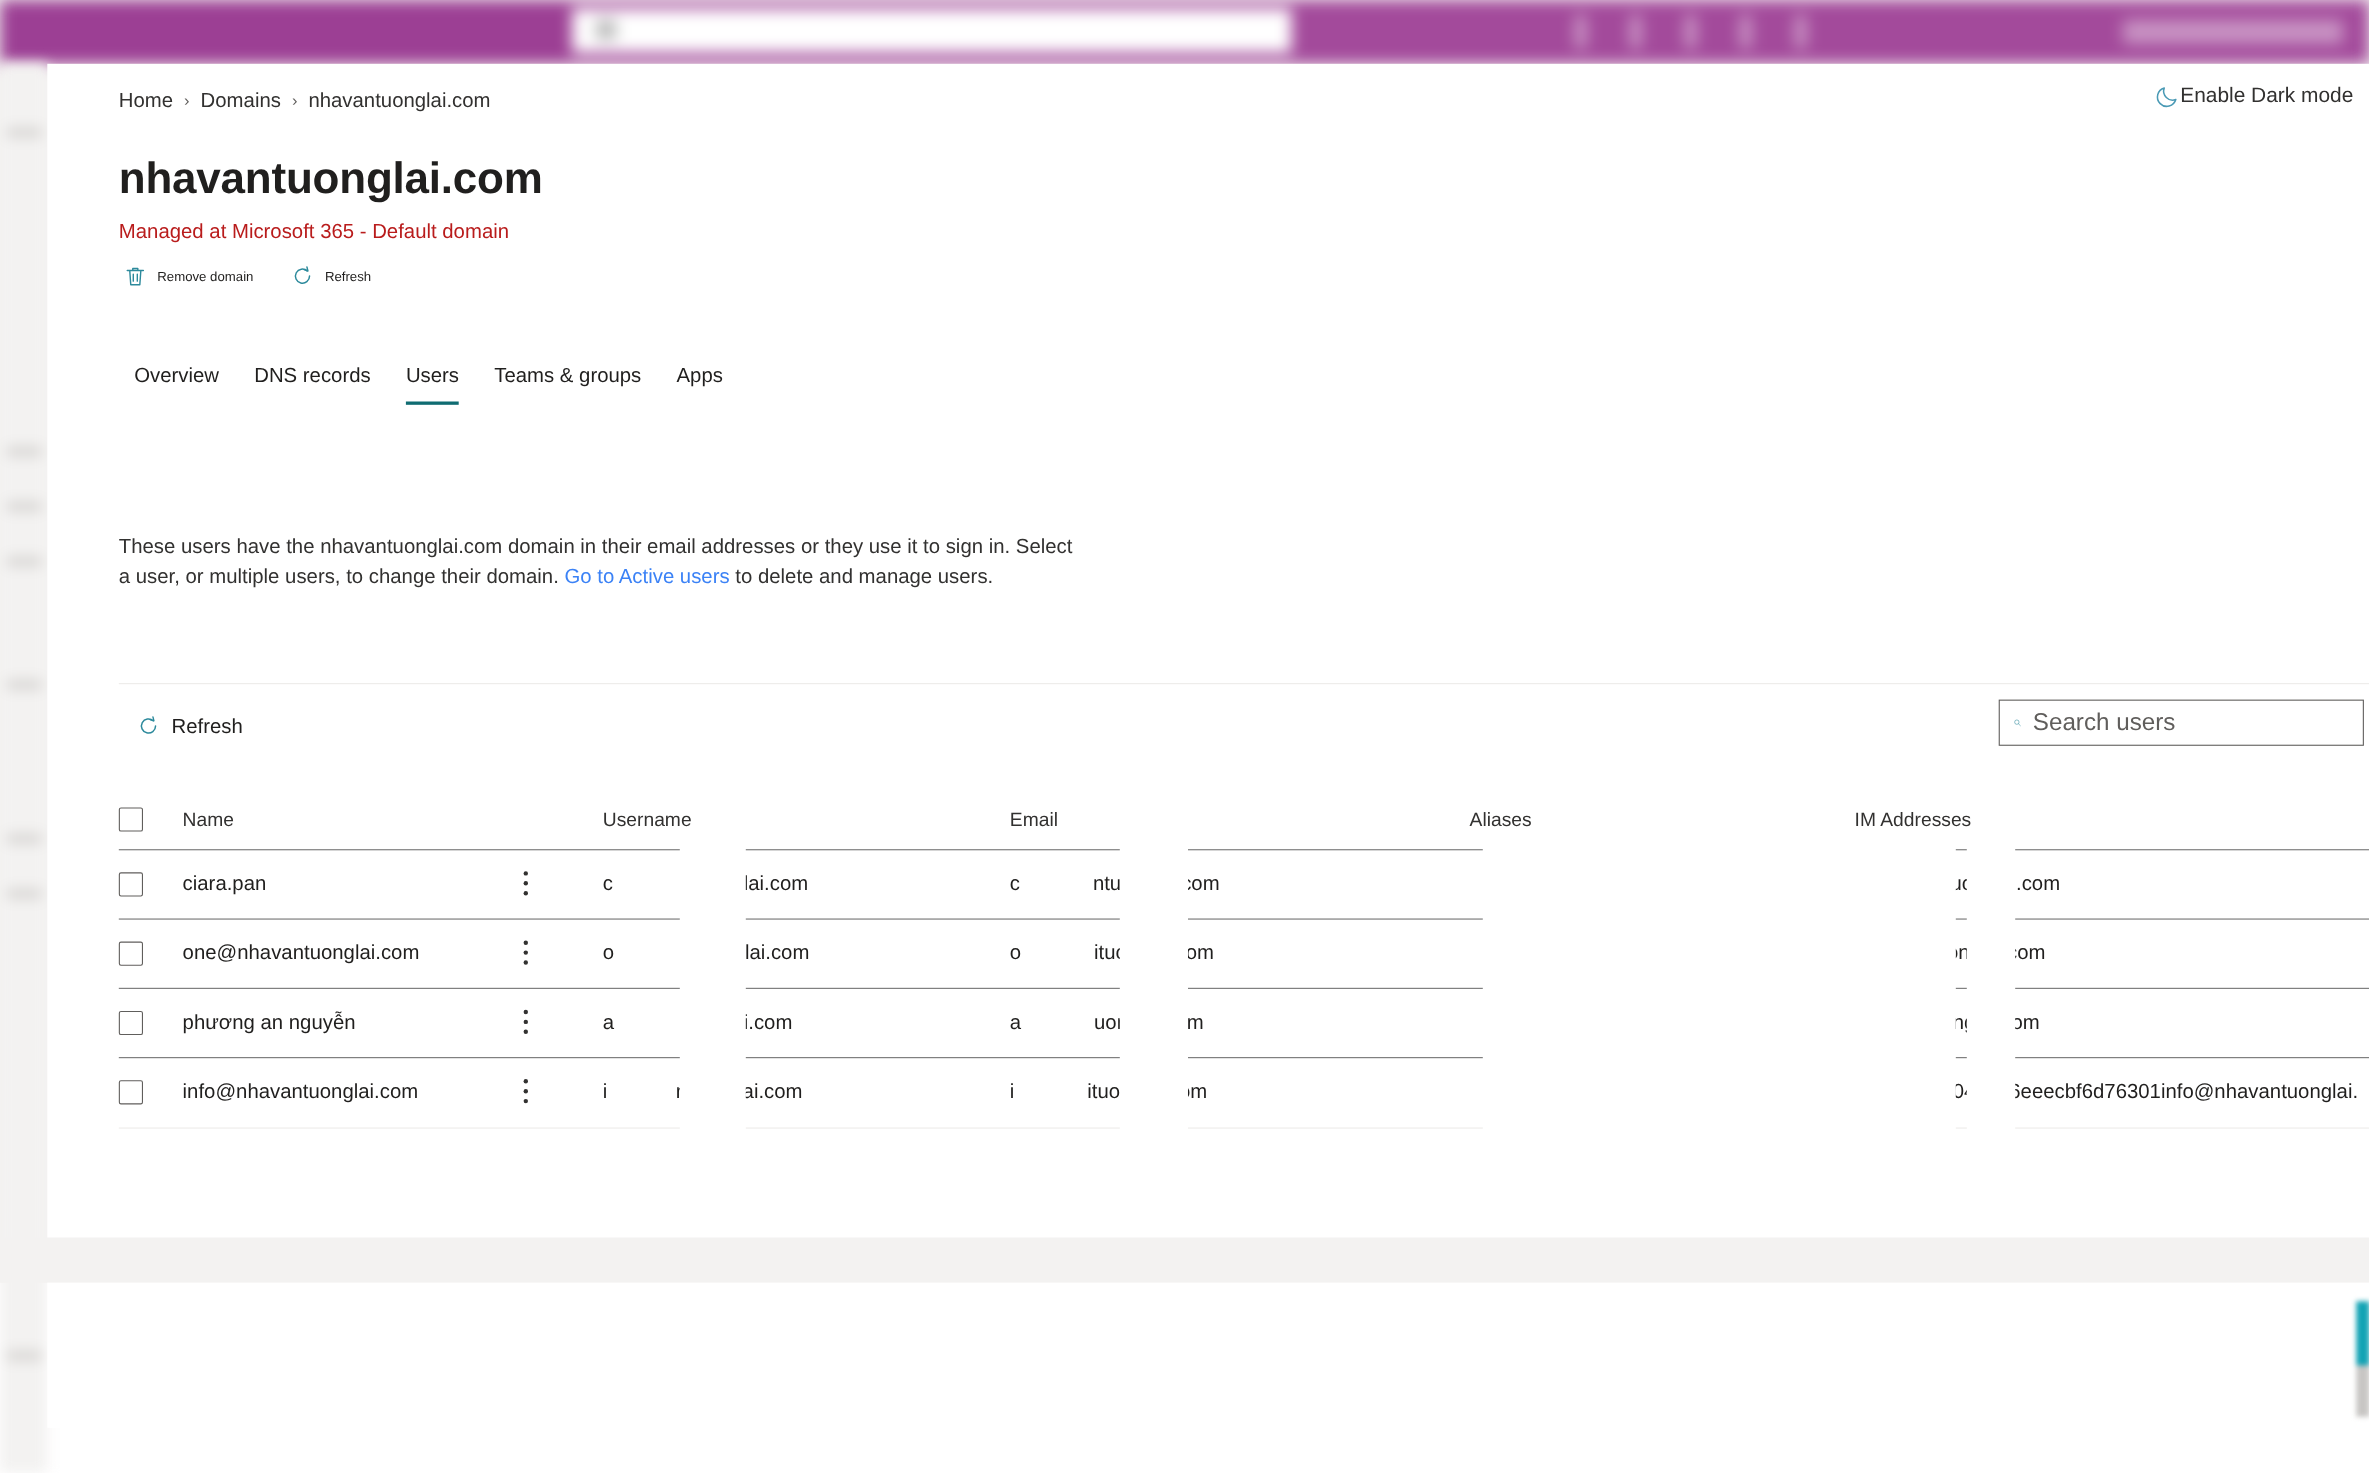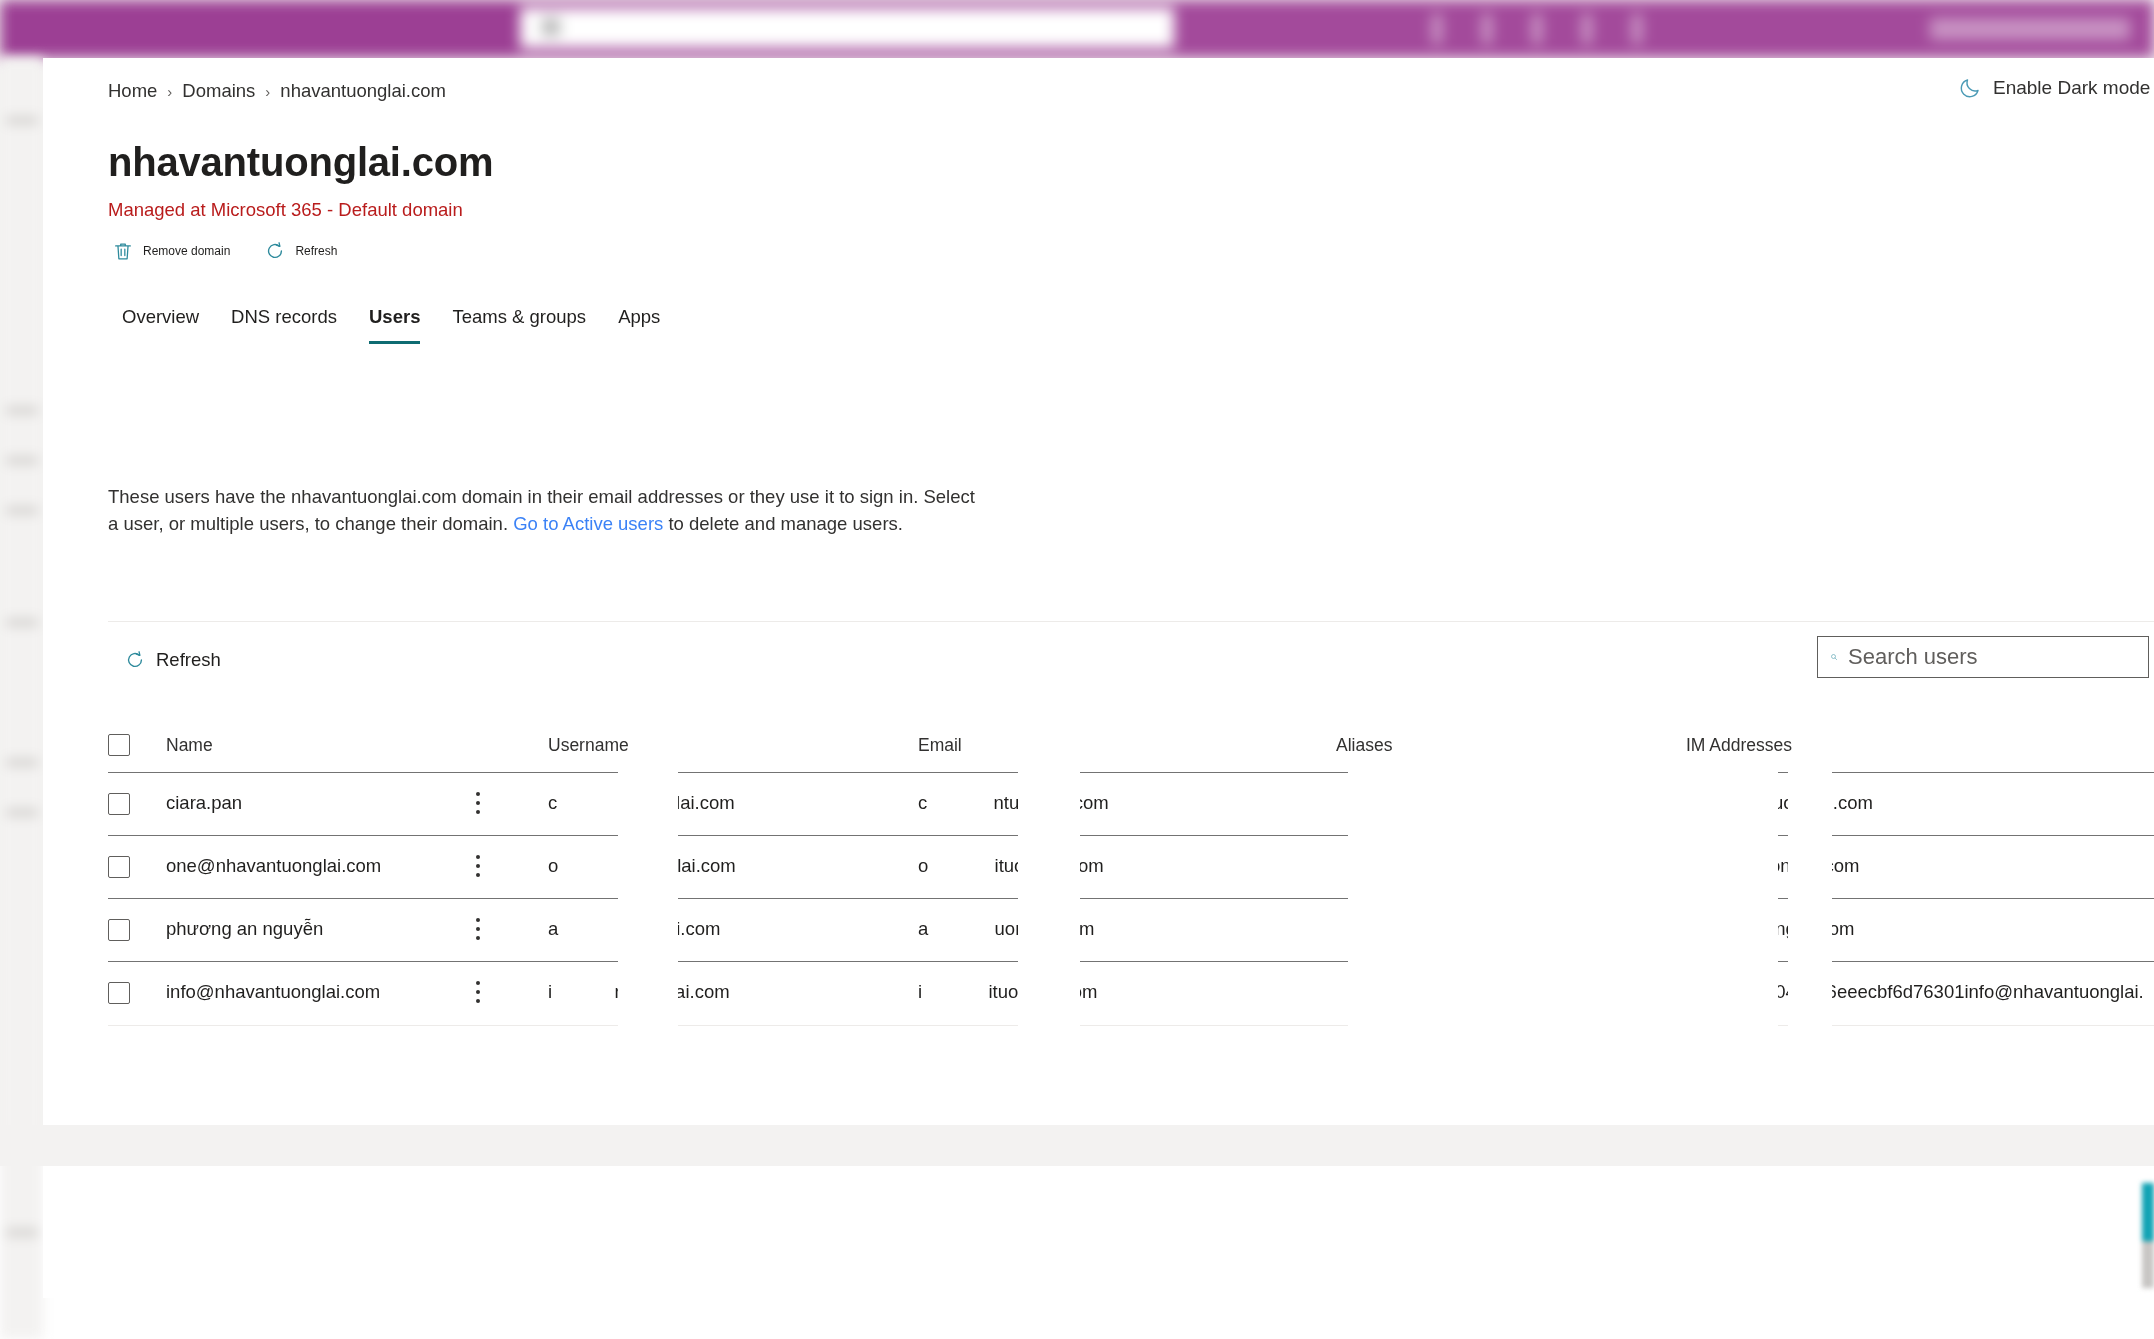--- a/index.html
+++ b/index.html
@@ -55,21 +55,21 @@
     position: absolute; left: 65px; top: 22px;
     display: flex; align-items: center; gap: 10px;
     font-size: 18.5px; color: #323130;
   }
   .crumb { cursor: pointer; }
   .crumb-sep { color: #605e5c; font-size: 15px; }
 
   
   .darkmode {
     position: absolute; top: 18px; left: 1915px;
-    display: flex; align-items: center; gap: 11px;
+    display: flex; align-items: center; 
     font-size: 19px; color: #323130; cursor: pointer; white-space: nowrap;
   }
   .moon-ico { width: 24px; height: 24px; flex: 0 0 24px; }
 
   
   .page-title {
     position: absolute; left: 65px; top: 82px;
     font-size: 40px; font-weight: 700; color: #201f1e; letter-spacing: -.2px;
   }
   .subtitle {
@@ -93,21 +93,21 @@
   
   .tabs {
     position: absolute; left: 63px; top: 240px;
     display: flex; align-items: flex-end; gap: 0px;
     border-bottom: none;
   }
   .tab {
     position: relative; font-size: 18.5px; color: #201f1e;
     padding: 8px 16px 16px 16px; cursor: pointer; white-space: nowrap;
   }
-  .tab.active { font-weight: 700; }
+  .tab.active { font-weight: 400; margin-top: 24px; }
   .tab.active::after {
     content: ""; position: absolute; left: 16px; right: 16px; bottom: 0;
     height: 3px; background: #0f6c72;
   }
 
   
   .desc {
     position: absolute; left: 65px; top: 425px;
     width: 880px; font-size: 18.5px; line-height: 27px; color: #323130;
   }

